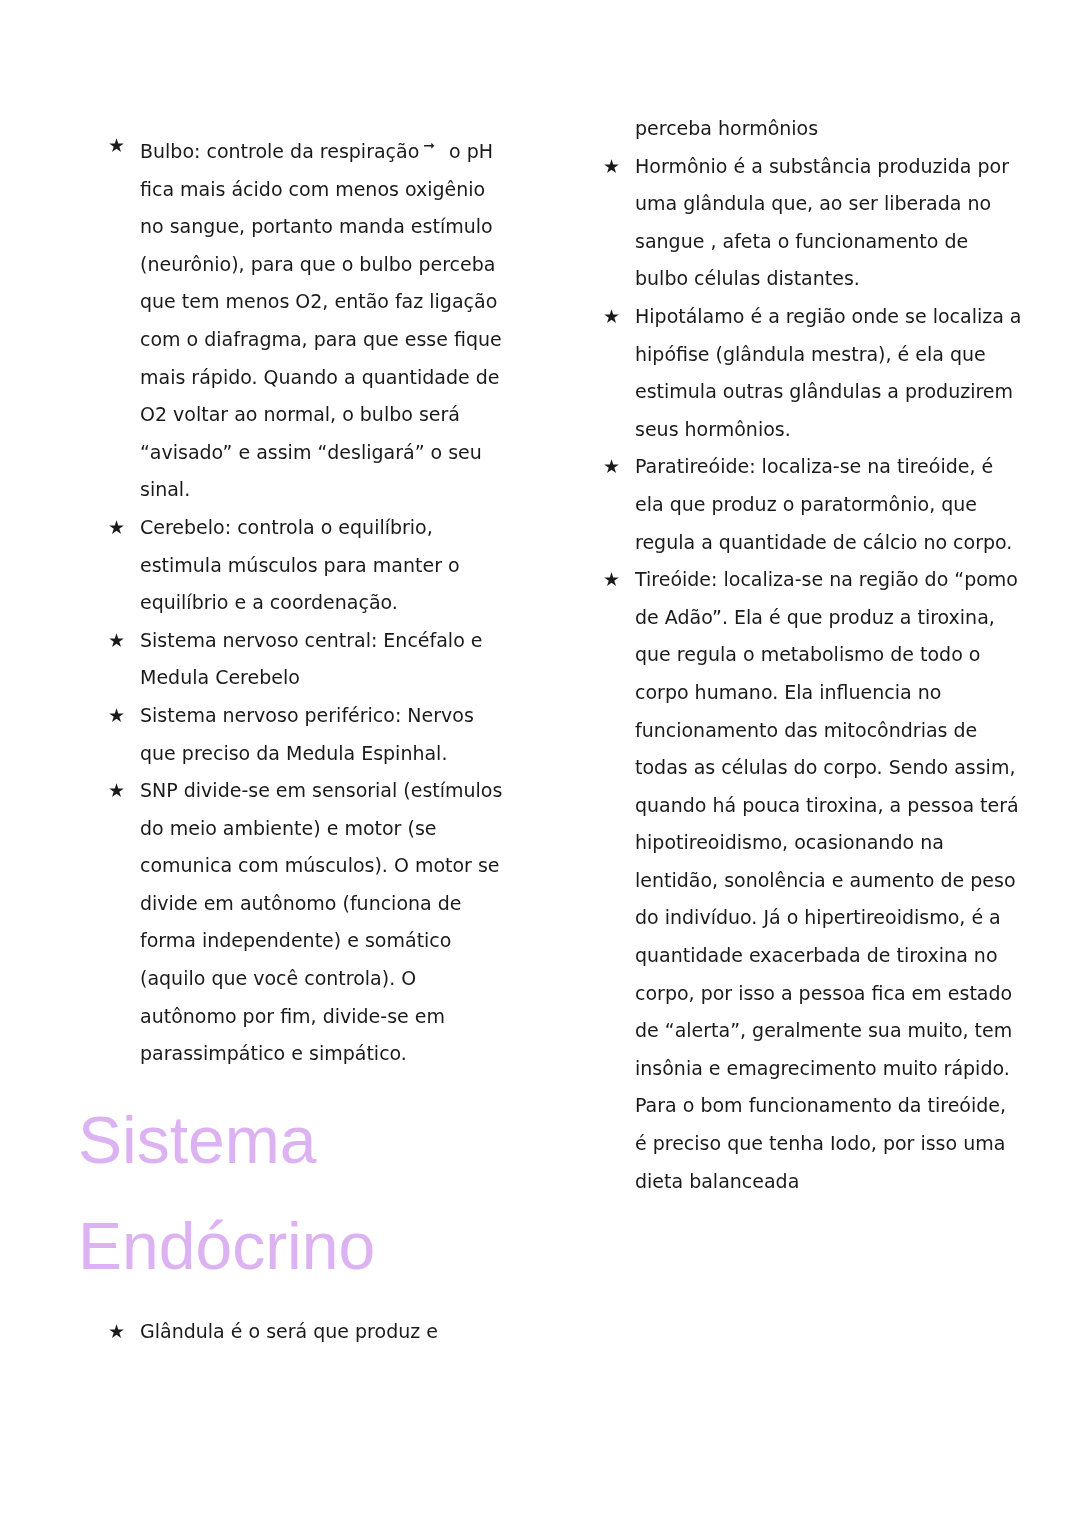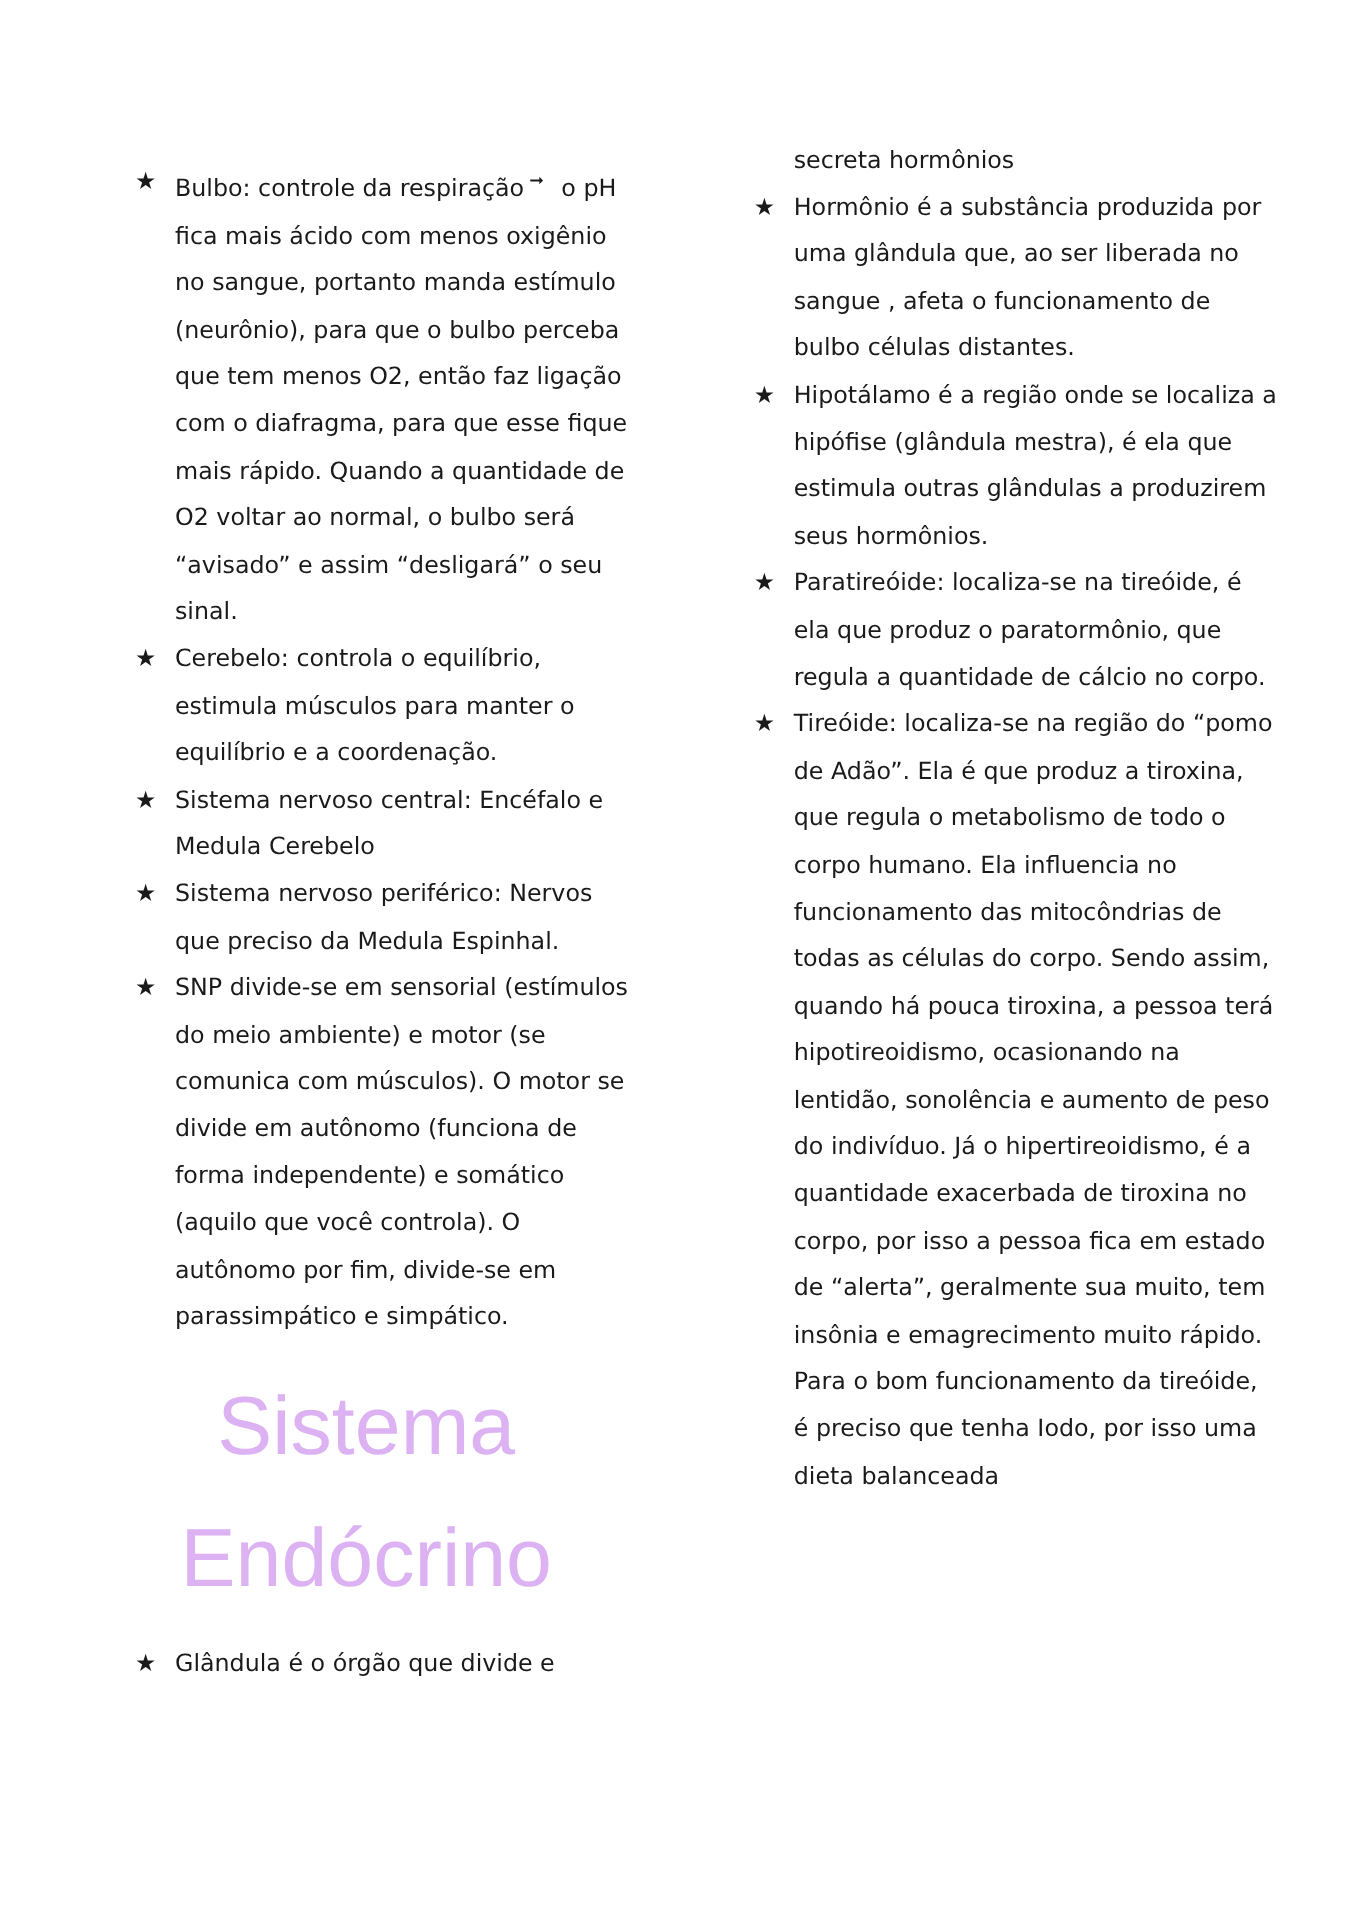--- a/index.html
+++ b/index.html
@@ -4,43 +4,43 @@
 <style>
   html,body{margin:0;padding:0;background:#fff;}
   body{width:1080px;height:1527px;position:relative;overflow:hidden;font-family:"DejaVu Sans",sans-serif;color:#1a1a1a;}
   .col{position:absolute;}
   .col-left{left:108px;top:127px;width:400px;}
   .col-right{left:603px;top:110px;width:420px;}
   ul{list-style:none;margin:0;padding:0;}
   li{position:relative;padding-left:32px;font-size:19px;line-height:37.6px;}
   li .star{position:absolute;left:0;top:0;font-size:19px;}
   .cont{padding-left:32px;font-size:19px;line-height:37.6px;}
-  .heading{font-family:"Liberation Sans",sans-serif;font-size:66px;line-height:106px;color:#dcb2f2;margin:14px 0 0 -30px;font-weight:normal;text-align:center;}
+  .heading{font-family:"Liberation Sans",sans-serif;font-size:66px;line-height:106px;color:#dcb2f2;margin:14px 0 0 -30px;font-weight:normal;}
   .gap{height:14px;}
   .arrow{font-size:14px;vertical-align:8px;margin:0 14px 0 4px;}
 </style>
 </head>
 <body>
 
 <div class="col col-left">
   <ul>
     <li><span class="star">★</span><span>Bulbo: controle da respiração</span><span class="arrow">➞</span><span>o pH fica mais ácido com menos oxigênio no sangue, portanto manda estímulo (neurônio), para que o bulbo perceba que tem menos O2, então faz ligação com o diafragma, para que esse fique mais rápido. Quando a quantidade de O2 voltar ao normal, o bulbo será “avisado” e assim “desligará” o seu sinal.</span></li>
     <li><span class="star">★</span><span>Cerebelo: controla o equilíbrio, estimula músculos para manter o equilíbrio e a coordenação.</span></li>
     <li><span class="star">★</span><span>Sistema nervoso central: Encéfalo e Medula Cerebelo</span></li>
     <li><span class="star">★</span><span>Sistema nervoso periférico: Nervos que preciso da Medula Espinhal.</span></li>
     <li><span class="star">★</span><span>SNP divide-se em sensorial (estímulos do meio ambiente) e motor (se comunica com músculos). O motor se divide em autônomo (funciona de forma independente) e somático (aquilo que você controla). O autônomo por fim, divide-se em parassimpático e simpático.</span></li>
   </ul>
   <h1 class="heading">Sistema Endócrino</h1>
   <div class="gap"></div>
   <ul>
-    <li><span class="star">★</span><span>Glândula é o órgão que divide e</span></li>
+    <li><span class="star">★</span><span>Glândula é o será que produz e</span></li>
   </ul>
 </div>
 
 <div class="col col-right">
-  <div class="cont">secreta hormônios</div>
+  <div class="cont">perceba hormônios</div>
   <ul>
     <li><span class="star">★</span><span>Hormônio é a substância produzida por uma glândula que, ao ser liberada no sangue , afeta o funcionamento de bulbo células distantes.</span></li>
     <li><span class="star">★</span><span>Hipotálamo é a região onde se localiza a hipófise (glândula mestra), é ela que estimula outras glândulas a produzirem seus hormônios.</span></li>
     <li><span class="star">★</span><span>Paratireóide: localiza-se na tireóide, é ela que produz o paratormônio, que regula a quantidade de cálcio no corpo.</span></li>
     <li><span class="star">★</span><span>Tireóide: localiza-se na região do “pomo de Adão”. Ela é que produz a tiroxina, que regula o metabolismo de todo o corpo humano. Ela influencia no funcionamento das mitocôndrias de todas as células do corpo. Sendo assim, quando há pouca tiroxina, a pessoa terá hipotireoidismo, ocasionando na lentidão, sonolência e aumento de peso do indivíduo. Já o hipertireoidismo, é a quantidade exacerbada de tiroxina no corpo, por isso a pessoa fica em estado de “alerta”, geralmente sua muito, tem insônia e emagrecimento muito rápido. Para o bom funcionamento da tireóide, é preciso que tenha Iodo, por isso uma dieta balanceada</span></li>
   </ul>
 </div>
 
 </body></html>

